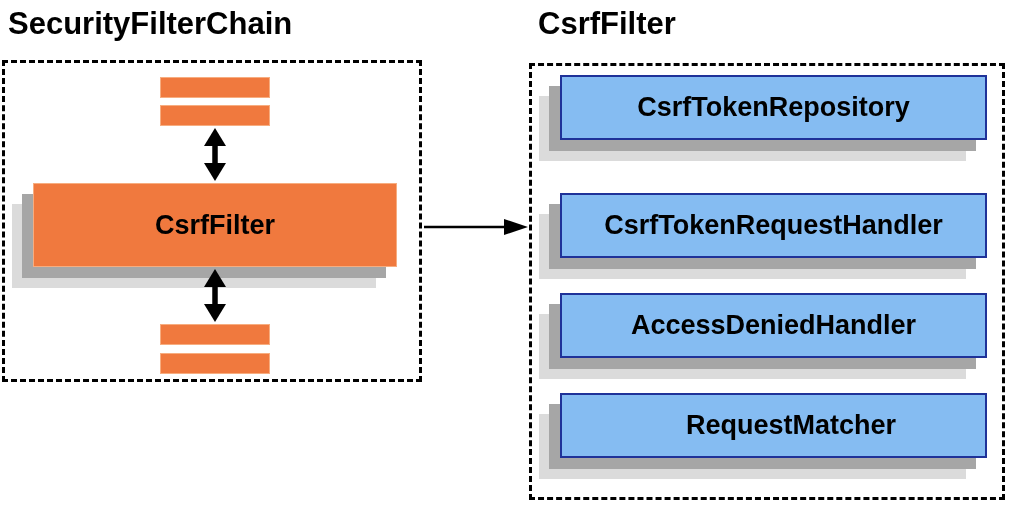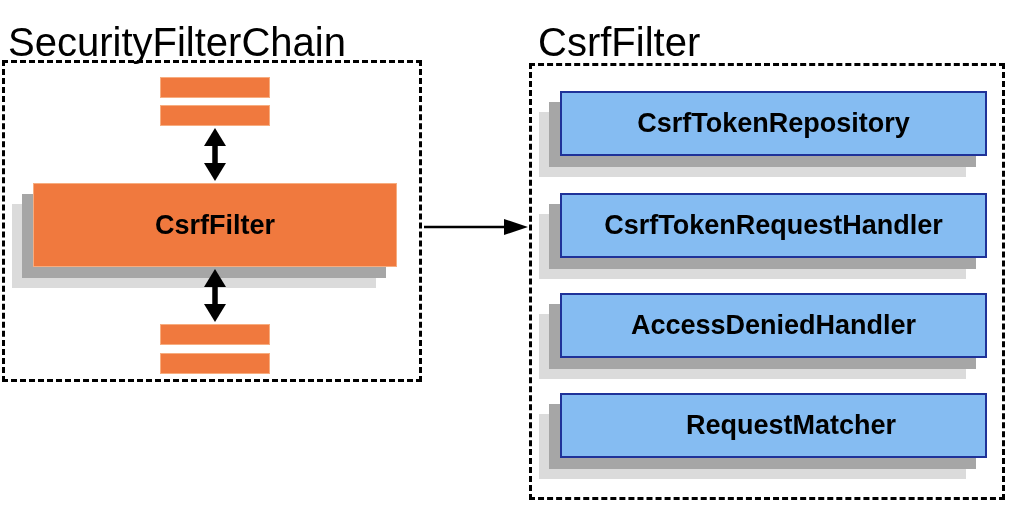--- a/index.html
+++ b/index.html
@@ -1,21 +1,21 @@
 <!DOCTYPE html>
 <html style="--orange: #F0793E; --orange-border: #F7AD80; --blue-fill: #85BCF2; --blue-border: #1F3299; --shadow-dark: #A6A6A6; --shadow-light: #DBDBDB; --arrow: #000000;"><head>
 <meta charset="utf-8">
 <style>
   html,body{margin:0;padding:0;background:#fff;}
   #canvas{
     position:relative;width:1010px;height:505px;background:#fff;overflow:hidden;
     font-family:"Liberation Sans",sans-serif;color:#000;
   }
   .title{
-    position:absolute;top:20px;font-size:40px;font-weight:normal;letter-spacing:0px;white-space:nowrap;
+    position:absolute;top:6px;font-size:31px;font-weight:bold;letter-spacing:0px;white-space:nowrap;
   }
   .dashed-box{
     position:absolute;border:3px dashed #000;background:transparent;
   }
   .orange-bar{
     position:absolute;left:160px;width:110px;height:21px;
     background:var(--orange,#F0793E);border:1px solid var(--orange-border,#F7AD80);
     box-sizing:border-box;
   }
   .orange-main{
@@ -68,21 +68,21 @@
   <div class="orange-bar" style="top:324px;"></div>
   <div class="orange-bar" style="top:353px;"></div>
 
   <svg class="arrow-svg" style="left:423px;top:217px;" width="106" height="20" viewBox="0 0 106 20">
     <line x1="1" y1="10" x2="84" y2="10" stroke="#000" stroke-width="2.5"></line>
     <polygon points="105,10 81,2 81,18" fill="#000"></polygon>
   </svg>
 
   <div class="dashed-box" style="left:529px;top:63px;width:470px;height:431px;"></div>
 
-  <div class="blue-box" style="top:91px;text-align:right;">
+  <div class="blue-box" style="top:75px;text-align:right;">
     <span>CsrfTokenRepository</span>
   </div>
   <div class="blue-box" style="top:193px;">
     <span>CsrfTokenRequestHandler</span>
   </div>
   <div class="blue-box" style="top:293px;">
     <span>AccessDeniedHandler</span>
   </div>
   <div class="blue-box" style="top:393px;padding-left:35px;">
     <span>RequestMatcher</span>

